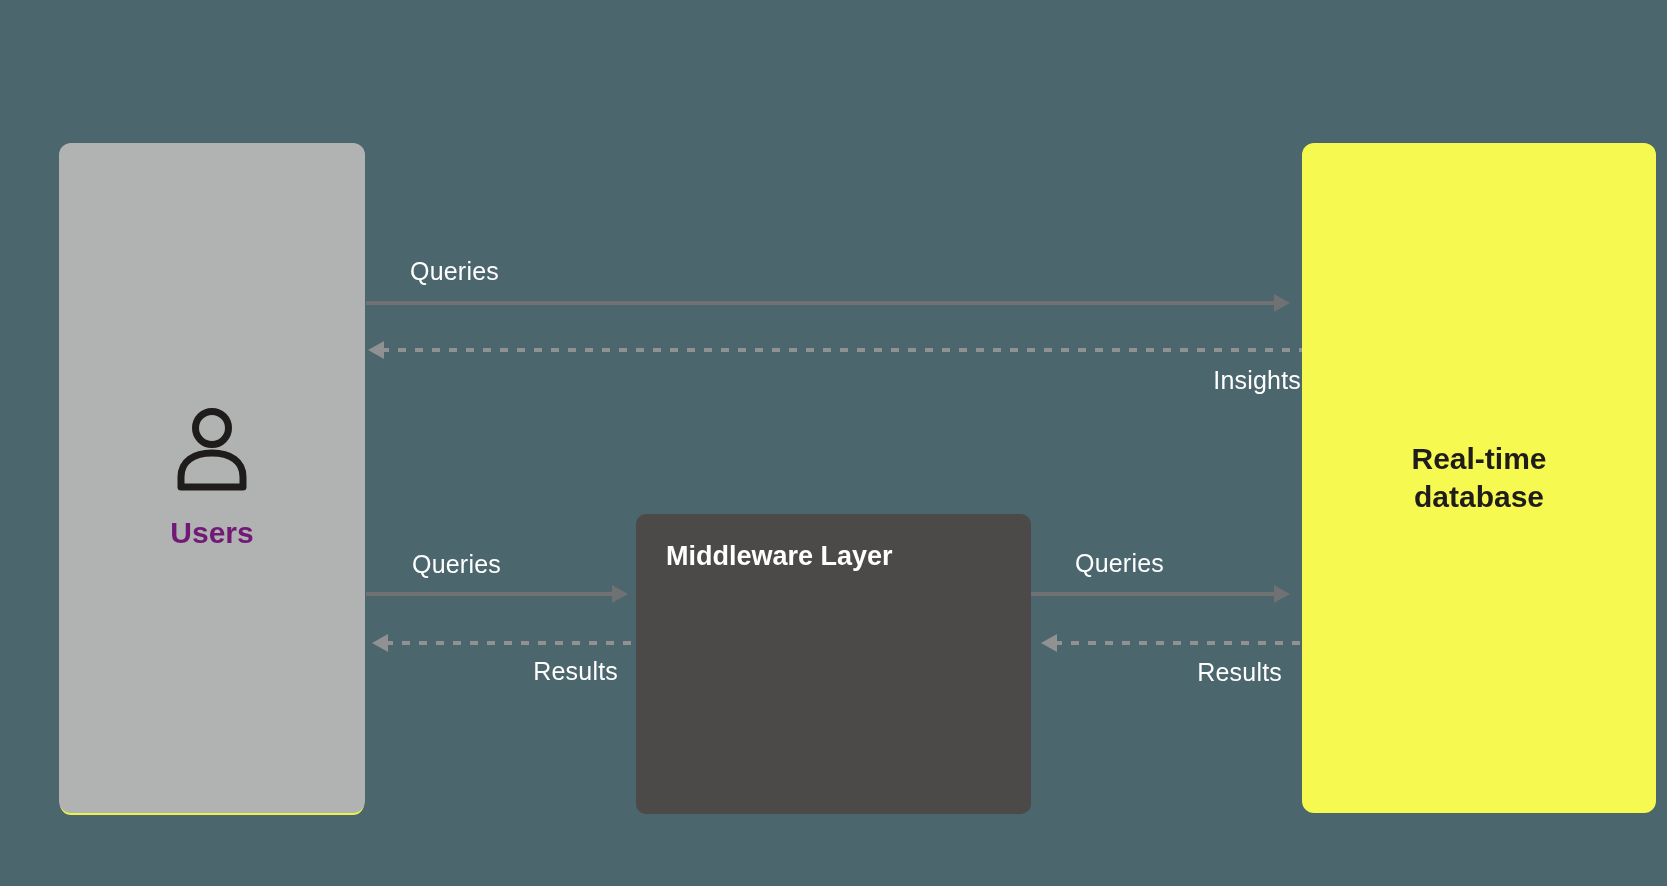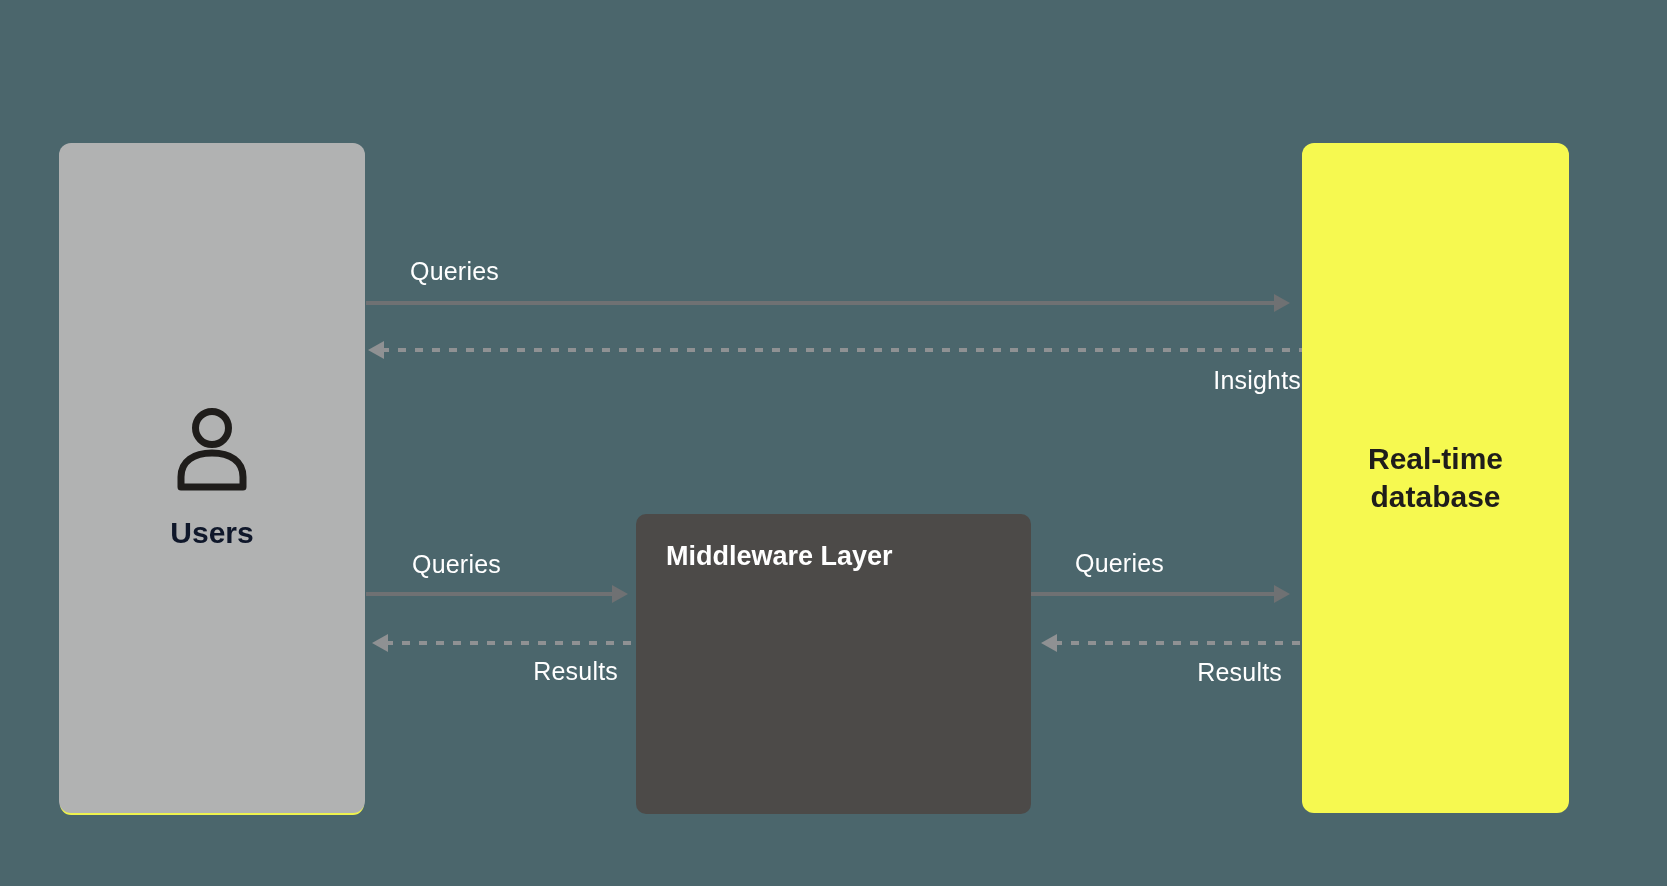--- a/index.html
+++ b/index.html
@@ -38,41 +38,41 @@
     box-shadow: 0 3px 0 -1px #eef24e;
     display: flex;
     flex-direction: column;
     align-items: center;
     justify-content: center;
   }
   .node-users .node-label {
     margin-top: 25px;
     font-size: 30px;
     font-weight: 700;
-    color: #0f172a;
+    color: #701a75;
   }
   .user-glyph { display: block; }
   .node-middleware {
     left: 636px;
     top: 514px;
     width: 395px;
     height: 300px;
     background: #4c4a48;
     border-radius: 10px;
     padding: 27px 30px;
   }
   .node-middleware .node-label {
     font-size: 27px;
     font-weight: 700;
     color: #ffffff;
   }
   .node-database {
     left: 1302px;
     top: 143px;
-    width: 267px;
+    width: 354px;
     height: 670px;
     background: #f6f950;
     display: flex;
     align-items: center;
     justify-content: center;
     text-align: center;
   }
   .node-database .node-label {
     font-size: 30px;
     font-weight: 700;

